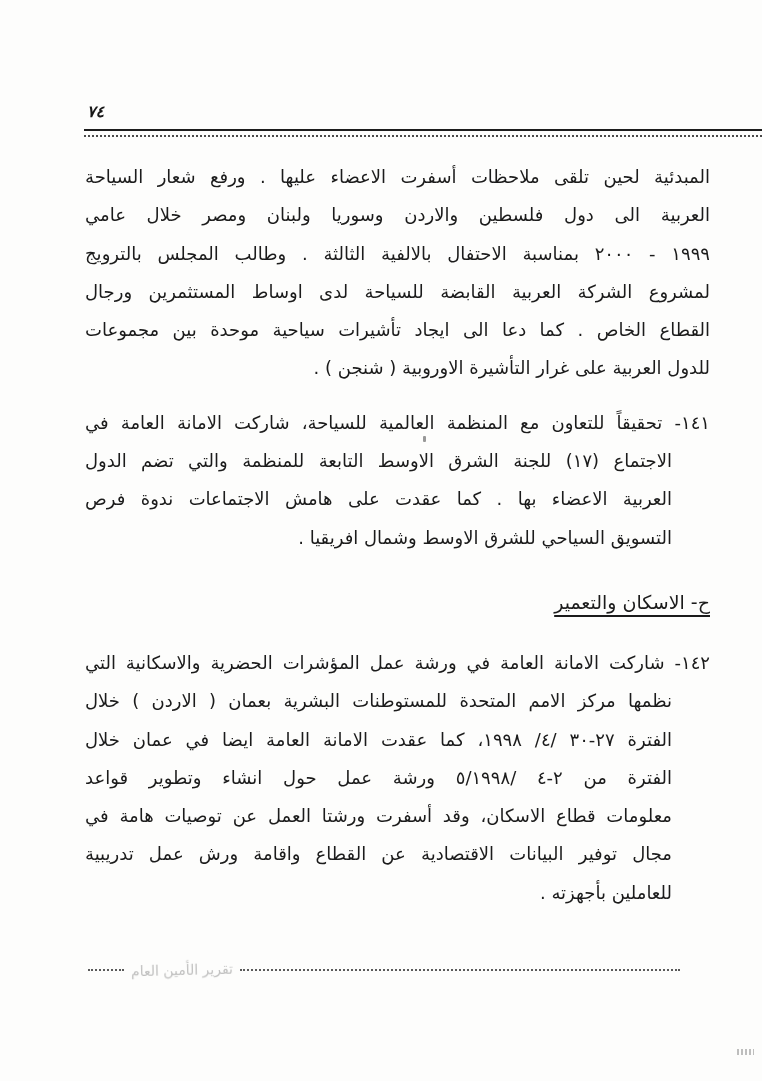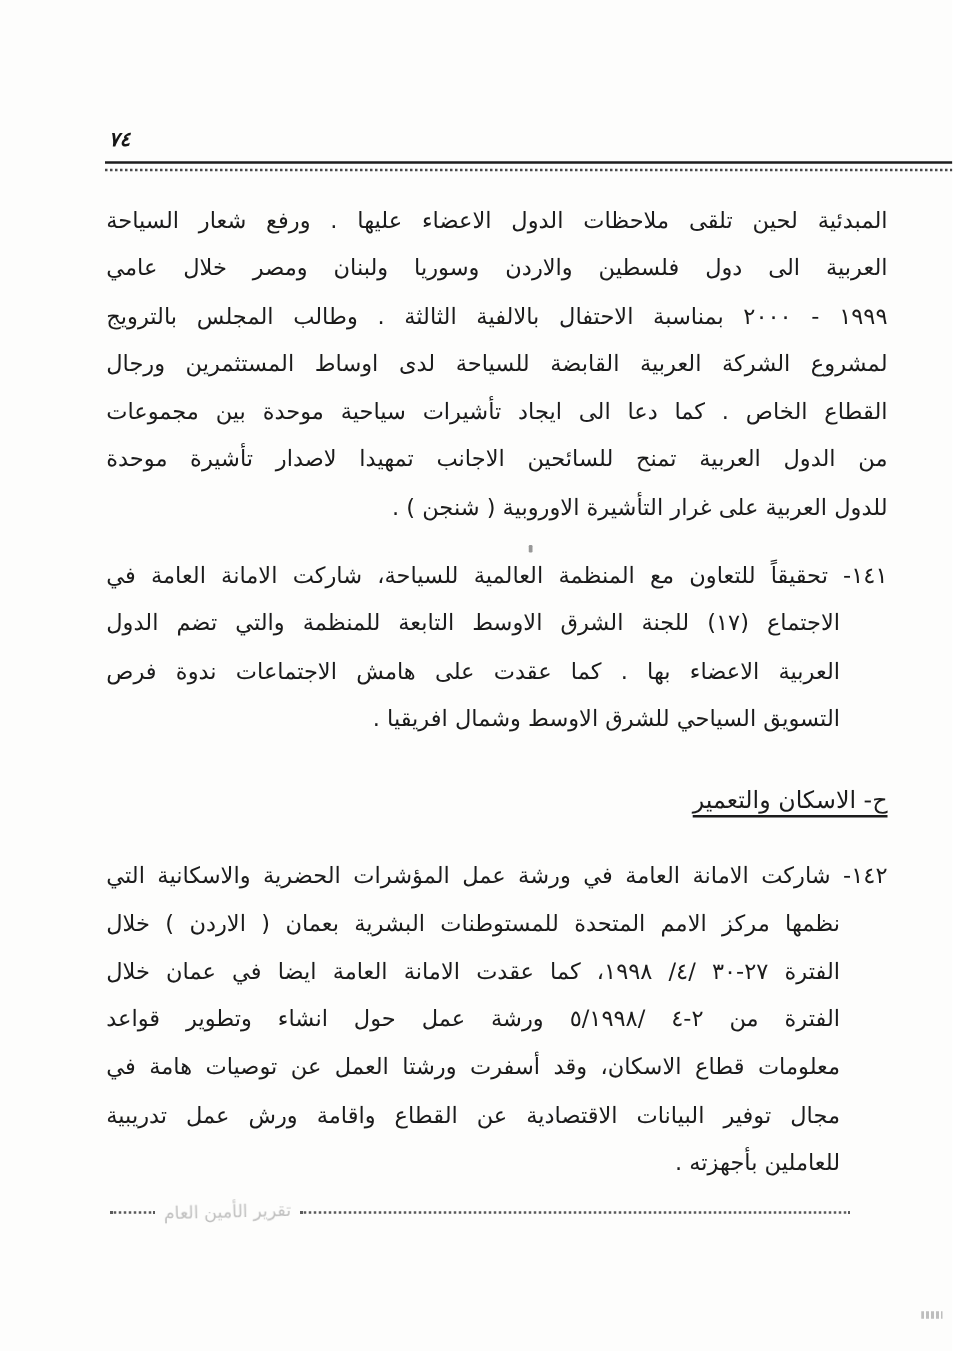--- a/index.html
+++ b/index.html
@@ -127,26 +127,25 @@
 
 <div class="page">
 
   <div class="page-number">٧٤</div>
 
   <div class="header-rule"></div>
 
   <main class="content" dir="rtl" lang="ar">
 
     <section class="para">
-      <span class="line just">المبدئية لحين تلقى ملاحظات الدول الاعضاء عليها . ورفع شعار السياحة</span>
+      <span class="line just">المبدئية لحين تلقى ملاحظات أسفرت الاعضاء عليها . ورفع شعار السياحة</span>
       <span class="line just">العربية الى دول فلسطين والاردن وسوريا ولبنان ومصر خلال عامي</span>
       <span class="line just">١٩٩٩ - ٢٠٠٠ بمناسبة الاحتفال بالالفية الثالثة . وطالب المجلس بالترويج</span>
       <span class="line just">لمشروع الشركة العربية القابضة للسياحة لدى اوساط المستثمرين ورجال</span>
       <span class="line just">القطاع الخاص . كما دعا الى ايجاد تأشيرات سياحية موحدة بين مجموعات</span>
-      <span class="line just">من الدول العربية تمنح للسائحين الاجانب تمهيدا لاصدار تأشيرة موحدة</span>
       <span class="line">للدول العربية على غرار التأشيرة الاوروبية ( شنجن ) .</span>
     </section>
 
     <section class="para para-item-141">
       <span class="line just">١٤١- تحقيقاً للتعاون مع المنظمة العالمية للسياحة، شاركت الامانة العامة في</span>
       <span class="line just indent">الاجتماع (١٧) للجنة الشرق الاوسط التابعة للمنظمة والتي تضم الدول</span>
       <span class="line just indent">العربية الاعضاء بها . كما عقدت على هامش الاجتماعات ندوة فرص</span>
       <span class="line indent">التسويق السياحي للشرق الاوسط وشمال افريقيا .</span>
     </section>
 

